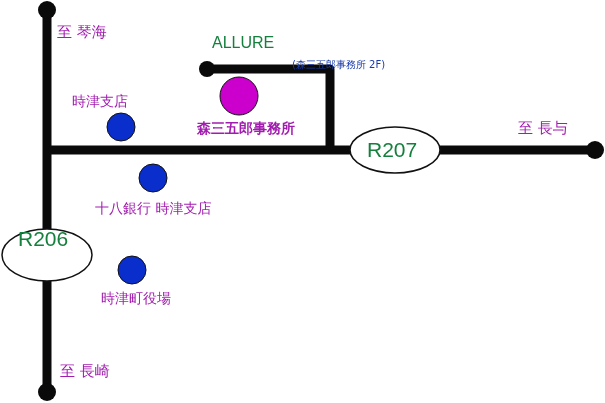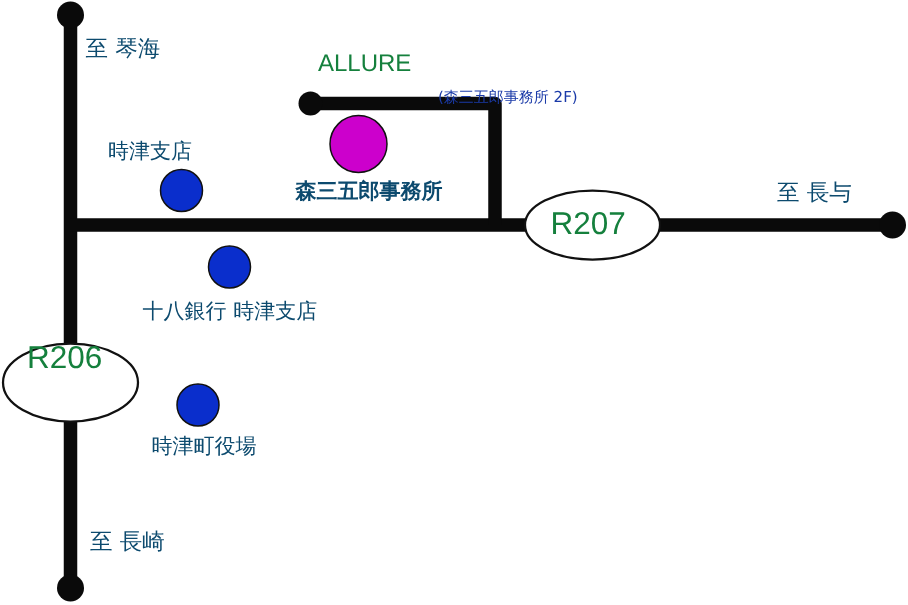--- a/index.html
+++ b/index.html
@@ -1,18 +1,18 @@
 <!DOCTYPE html>
 <html><head>
 <meta charset="utf-8">
 <style>
   html, body { margin:0; padding:0; background:#ffffff; }
   body { width:605px; height:403px; position:relative; overflow:hidden; font-family:"DejaVu Sans", sans-serif; }
   svg { position:absolute; left:0; top:0; }
-  .lbl { position:absolute; font-size:14px; color:#0c4a6e; white-space:nowrap; line-height:1; }
+  .lbl { position:absolute; font-size:14px; color:#a21caf; white-space:nowrap; line-height:1; }
   .route-lbl { font-family:"Liberation Sans", sans-serif; font-size:21px; color:#15803d; }
   .allure { position:absolute; left:212px; top:34px; font-family:"Liberation Sans", sans-serif; font-size:16px; color:#15803d; font-weight:normal; }
   .allure-sub { position:absolute; left:292px; top:42px; font-size:10px; color:#1a3aa8; white-space:nowrap;margin-top:16px; }
 </style>
 </head>
 <body>
 
 <svg width="605" height="403" viewBox="0 0 605 403">
 
   <line x1="47" y1="10" x2="47" y2="393" stroke="#0a0a0a" stroke-width="9"></line>
@@ -31,21 +31,21 @@
   <circle cx="132" cy="270" r="14" fill="#0a2ecc" stroke="#111" stroke-width="1"></circle>
 
   <ellipse cx="395" cy="150" rx="45" ry="23" fill="#fff" stroke="#111" stroke-width="1.5"></ellipse>
   <ellipse cx="47" cy="255" rx="45" ry="26" fill="#fff" stroke="#111" stroke-width="1.5"></ellipse>
 </svg>
 
 <div class="lbl route-lbl" style="left:367px;top:139px;">R207</div>
 <div class="lbl route-lbl" style="left:18px;top:228px;">R206</div>
 
 <div class="lbl" style="left:57px;top:25px;font-size:15px;">至 琴海</div>
-<div class="lbl" style="left:60px;top:354px;font-size:15px;">至 長崎</div>
+<div class="lbl" style="left:60px;top:364px;font-size:15px;">至 長崎</div>
 <div class="lbl" style="left:518px;top:121px;font-size:15px;">至 長与</div>
 
 <div class="allure">ALLURE</div>
 <div class="allure-sub">(森三五郎事務所 2F)</div>
 
 <div class="lbl" style="left:197px;top:121px;font-weight:bold;">森三五郎事務所</div>
 <div class="lbl" style="left:72px;top:94px;">時津支店</div>
 <div class="lbl" style="left:95px;top:201px;">十八銀行 時津支店</div>
 <div class="lbl" style="left:101px;top:291px;text-align:center;">時津町役場</div>
 

